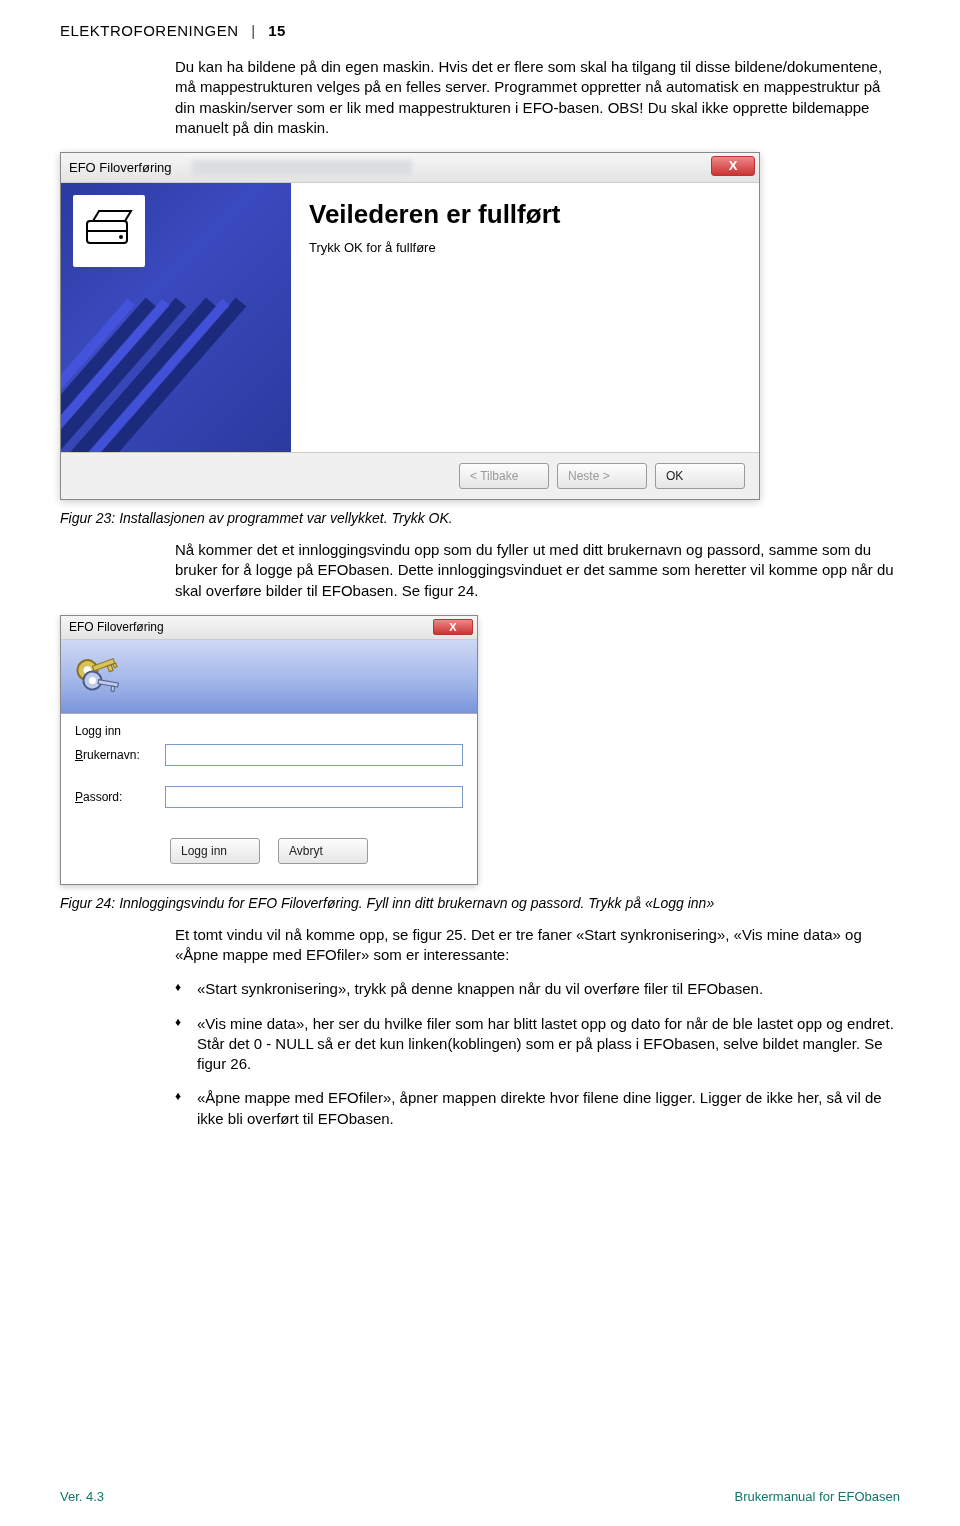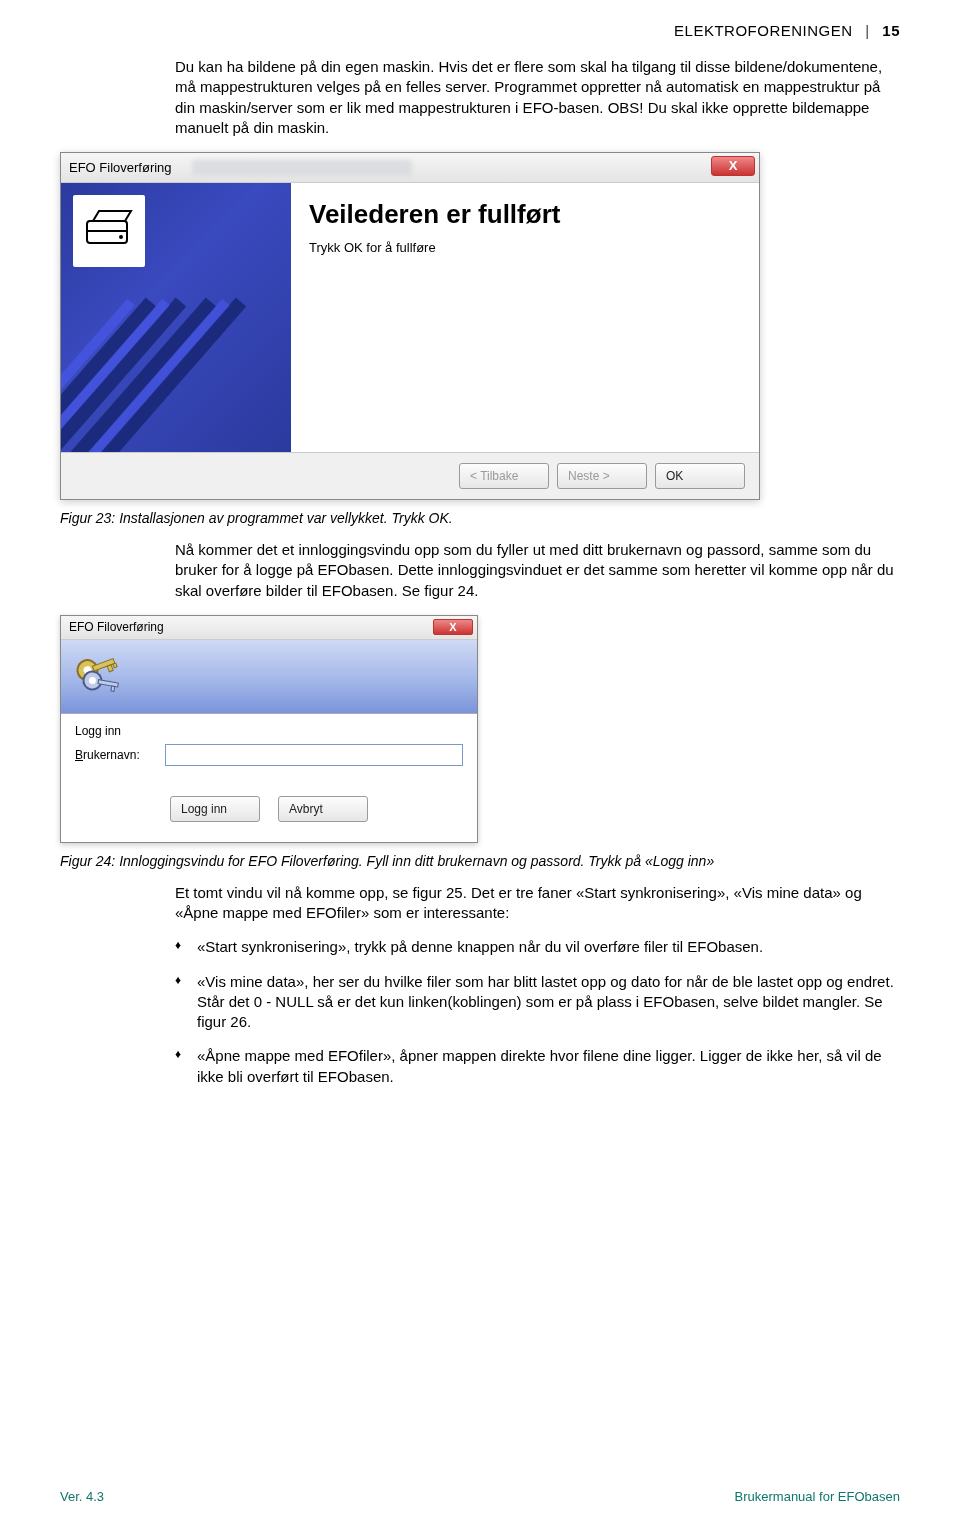--- a/index.html
+++ b/index.html
@@ -6,21 +6,20 @@
   body {
     width: 960px;
     height: 1526px;
     background: #ffffff;
     font-family: "Segoe UI", Arial, sans-serif;
     color: #000;
     position: relative;
     padding: 22px 60px 30px 60px;
   }
   .header-line {
-    text-align: right;
     font-size: 15px;
     letter-spacing: 0.5px;
     margin-bottom: 18px;
   }
   .header-line .sep { color: #444; margin: 0 8px; }
   .header-line .page-no { font-weight: bold; }
   .body-text {
     margin-left: 115px;
     font-size: 15px;
     line-height: 1.35;
@@ -324,20 +323,26 @@
     </svg>
   </div>
   <div class="dlg2-body">
     <div class="label">Logg inn</div>
     <div class="dlg2-row">
       <span class="fld-label">
         <span class="ul">B</span><span>rukernavn:</span>
       </span>
       <input type="text" value="" style="">
     </div>
+    <div class="dlg2-row">
+      <span class="fld-label">
+        <span class="ul">P</span><span>assord:</span>
+      </span>
+      <input type="password" value="" style="">
+    </div>
     <div class="dlg2-buttons">
       <div class="winbtn">Logg inn</div>
       <div class="winbtn">Avbryt</div>
     </div>
   </div>
 </div>
 
 <p class="caption">Figur 24: Innloggingsvindu for EFO Filoverføring. Fyll inn ditt brukernavn og passord. Trykk på «Logg inn»</p>
 
 <p class="body-text">Et tomt vindu vil nå komme opp, se figur 25. Det er tre faner «Start synkronisering», «Vis mine data» og «Åpne mappe med EFOfiler» som er interessante:</p>

